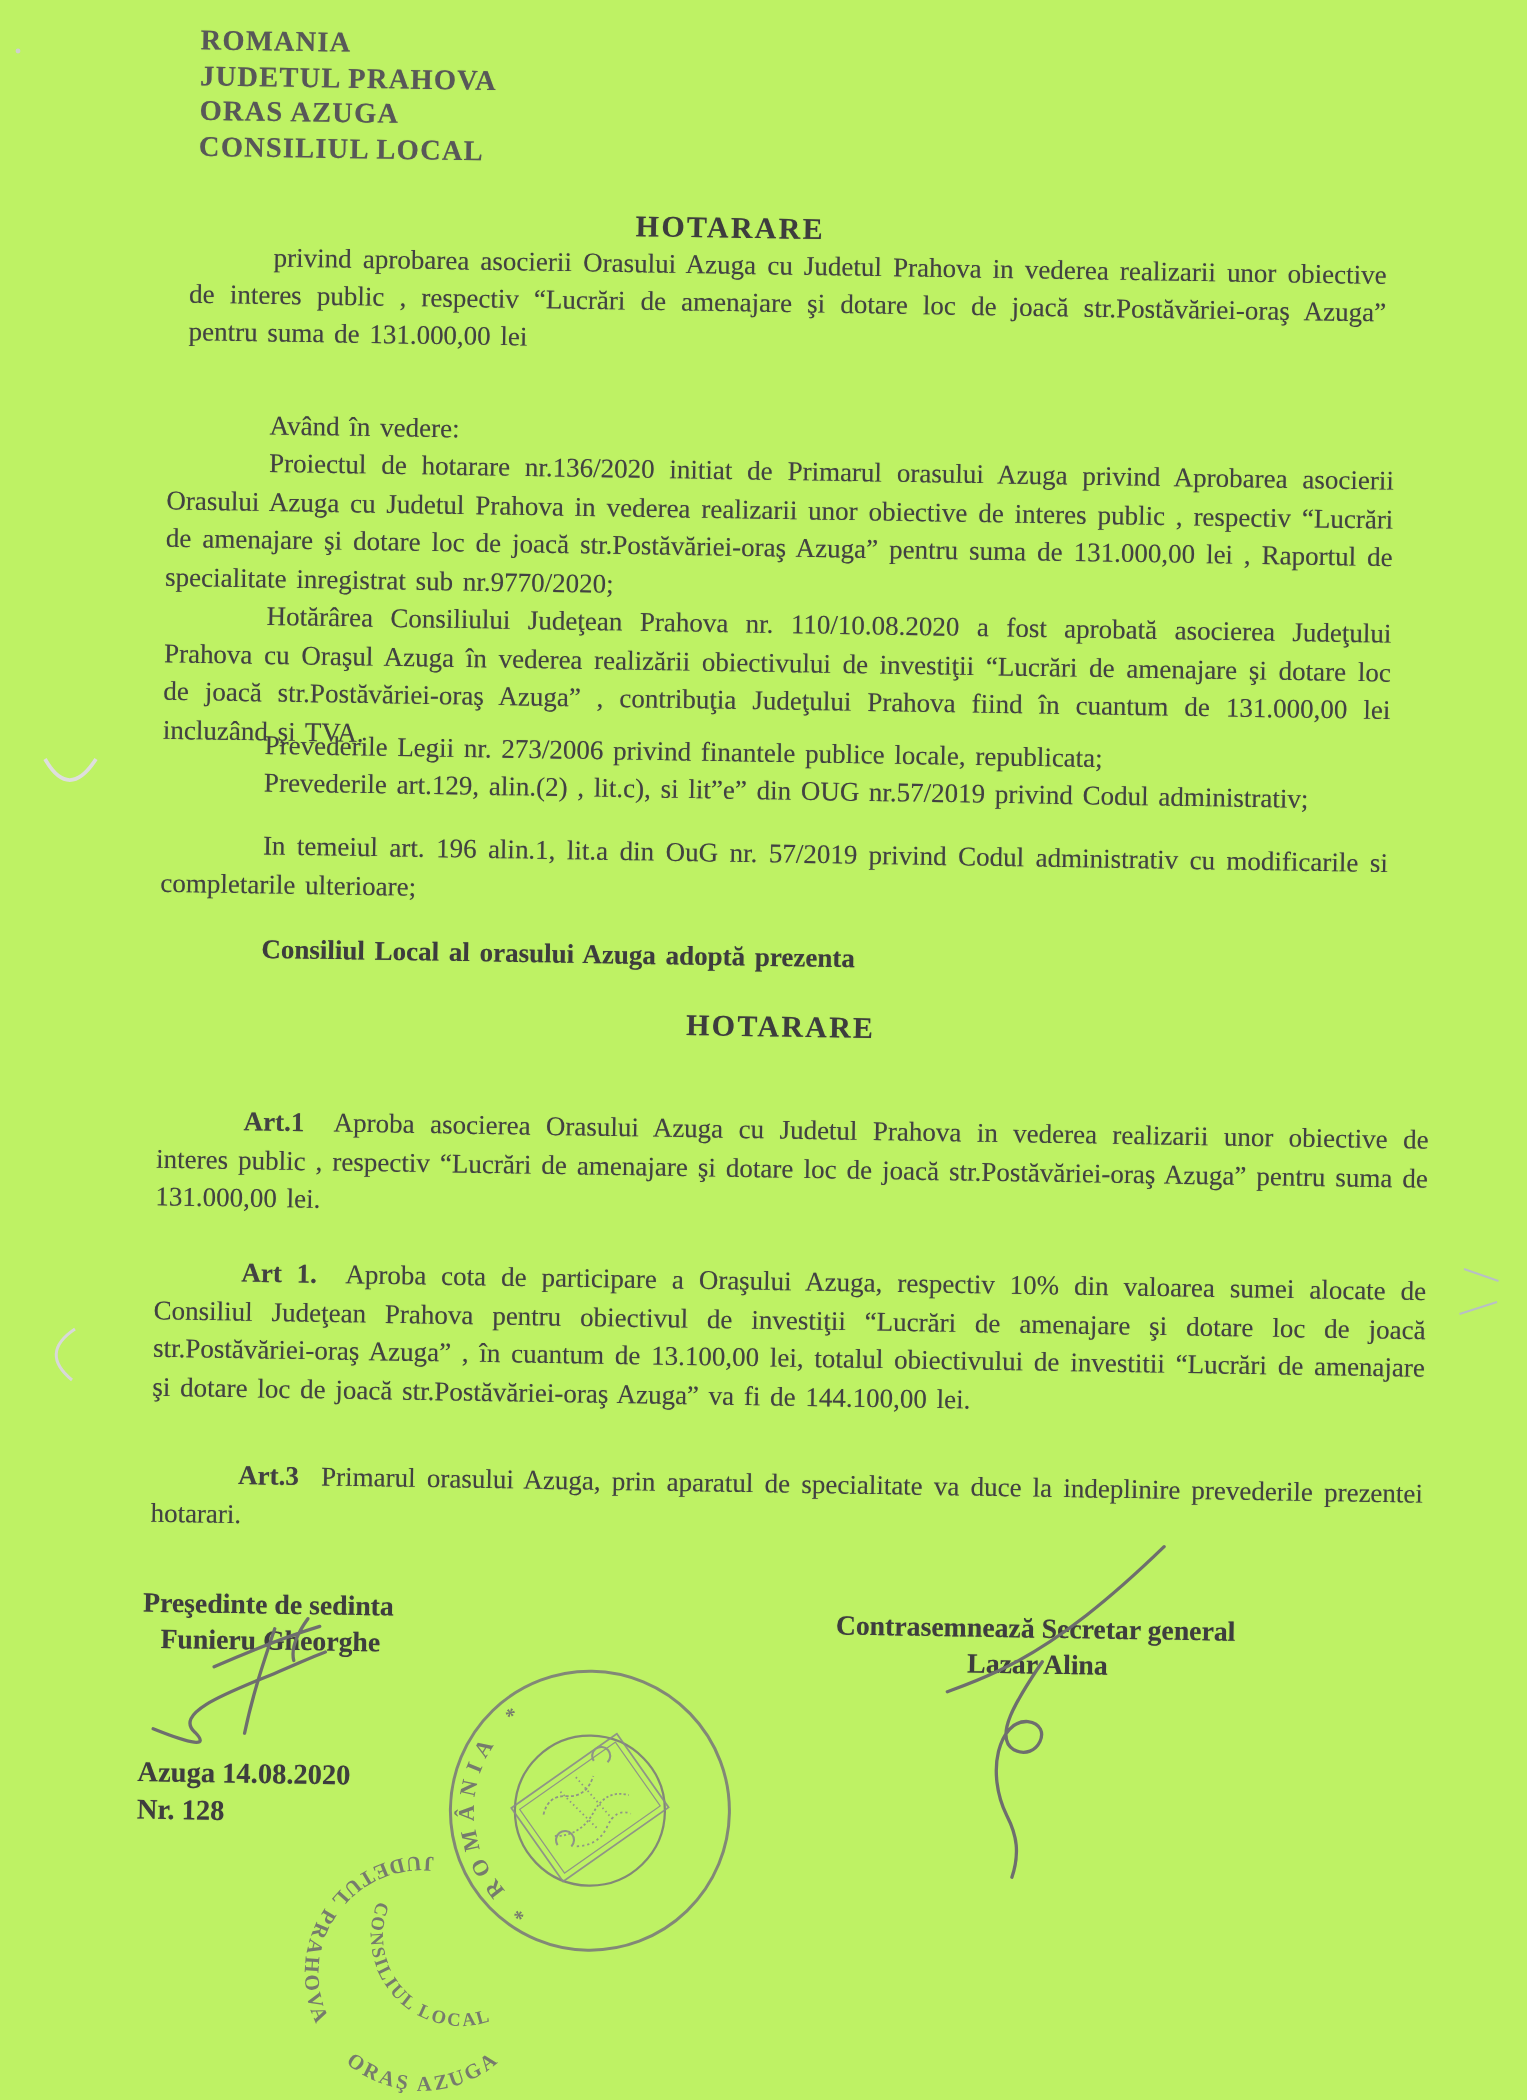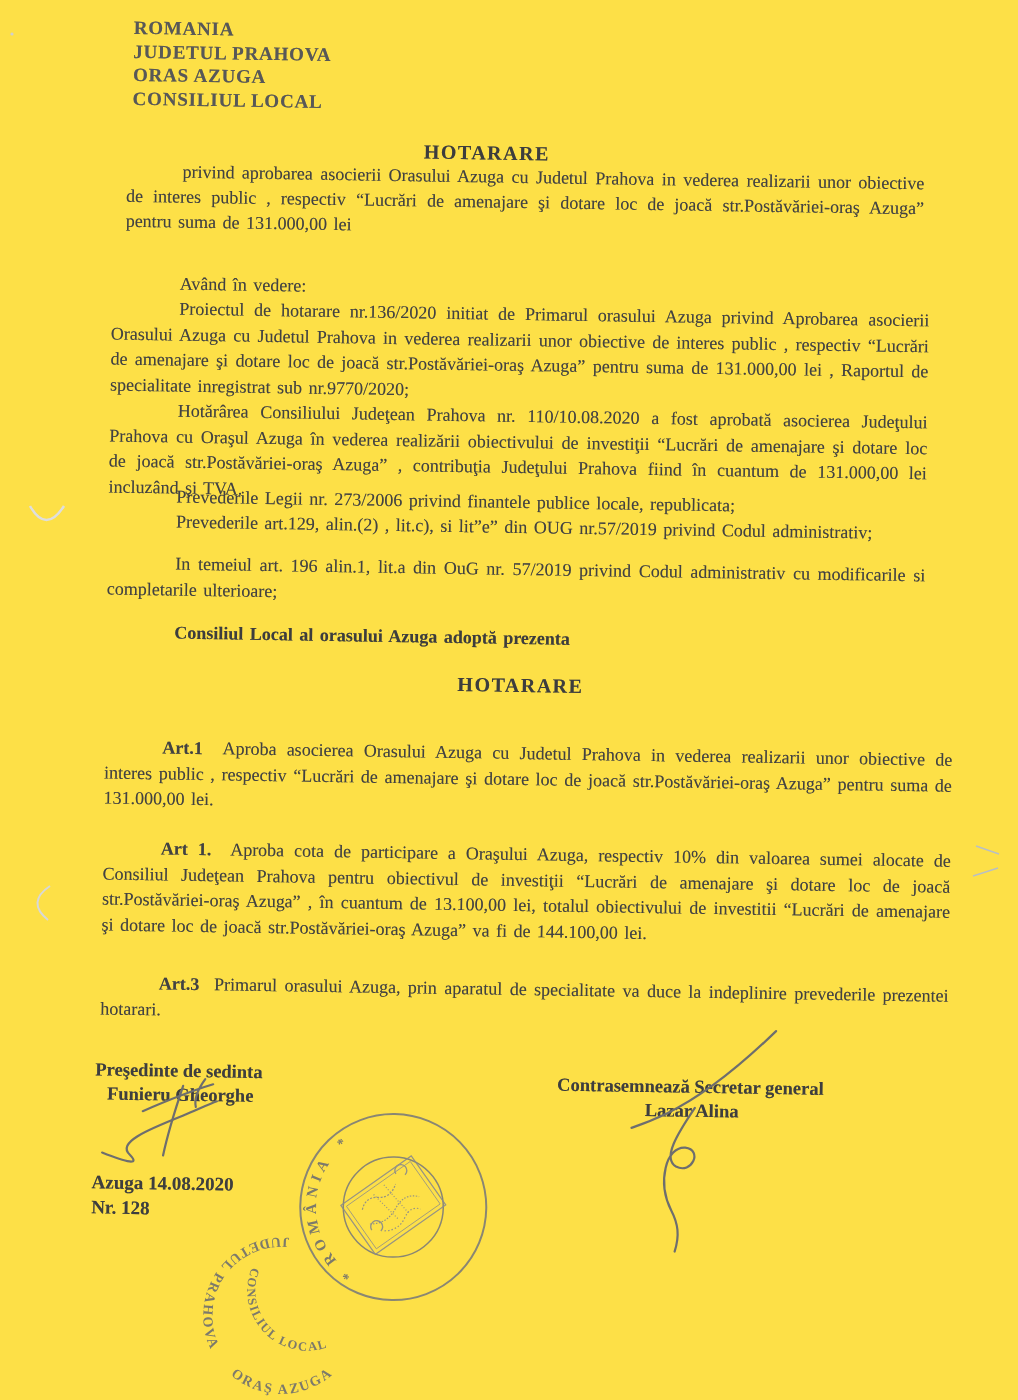--- a/index.html
+++ b/index.html
@@ -1,19 +1,19 @@
 <!DOCTYPE html>
 <html><head>
 <meta charset="utf-8">
 <style>
   html,body{margin:0;padding:0;background:#e8e8e6;}
   #page{
     position:relative;
     width:1018px;height:1400px;
-    background:#fde047;
+    background:#bef264;
     overflow:hidden;
     font-family:"Liberation Serif", serif;
     color:#414141;
   }
   #skew{
     position:absolute;inset:0;
     transform:rotate(0.9deg);
     transform-origin:140px 140px;
   }
   .txt{position:absolute;color:#424242;text-shadow:0 0 0.5px rgba(70,70,70,.45);}

